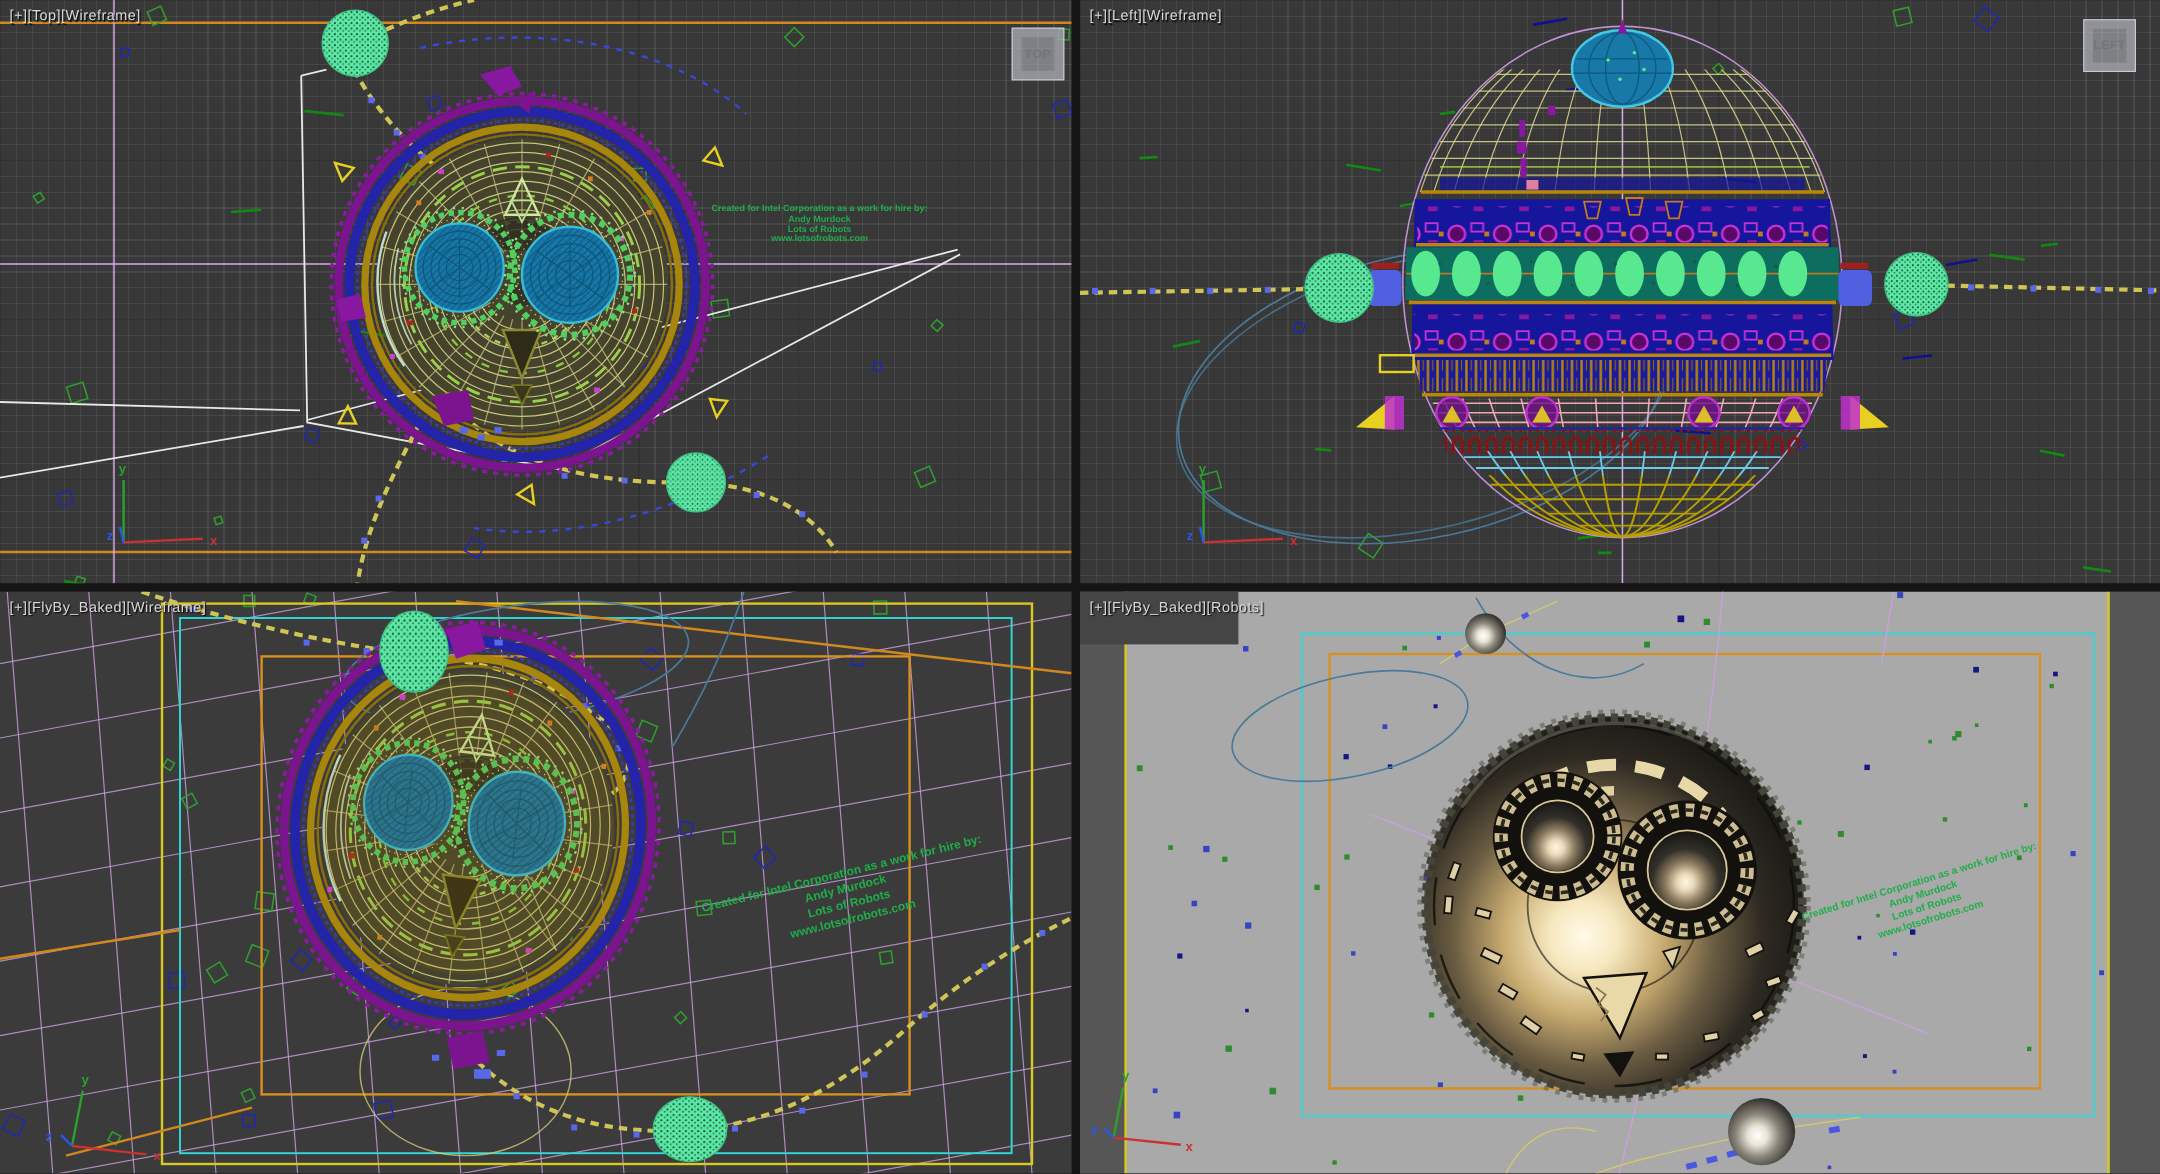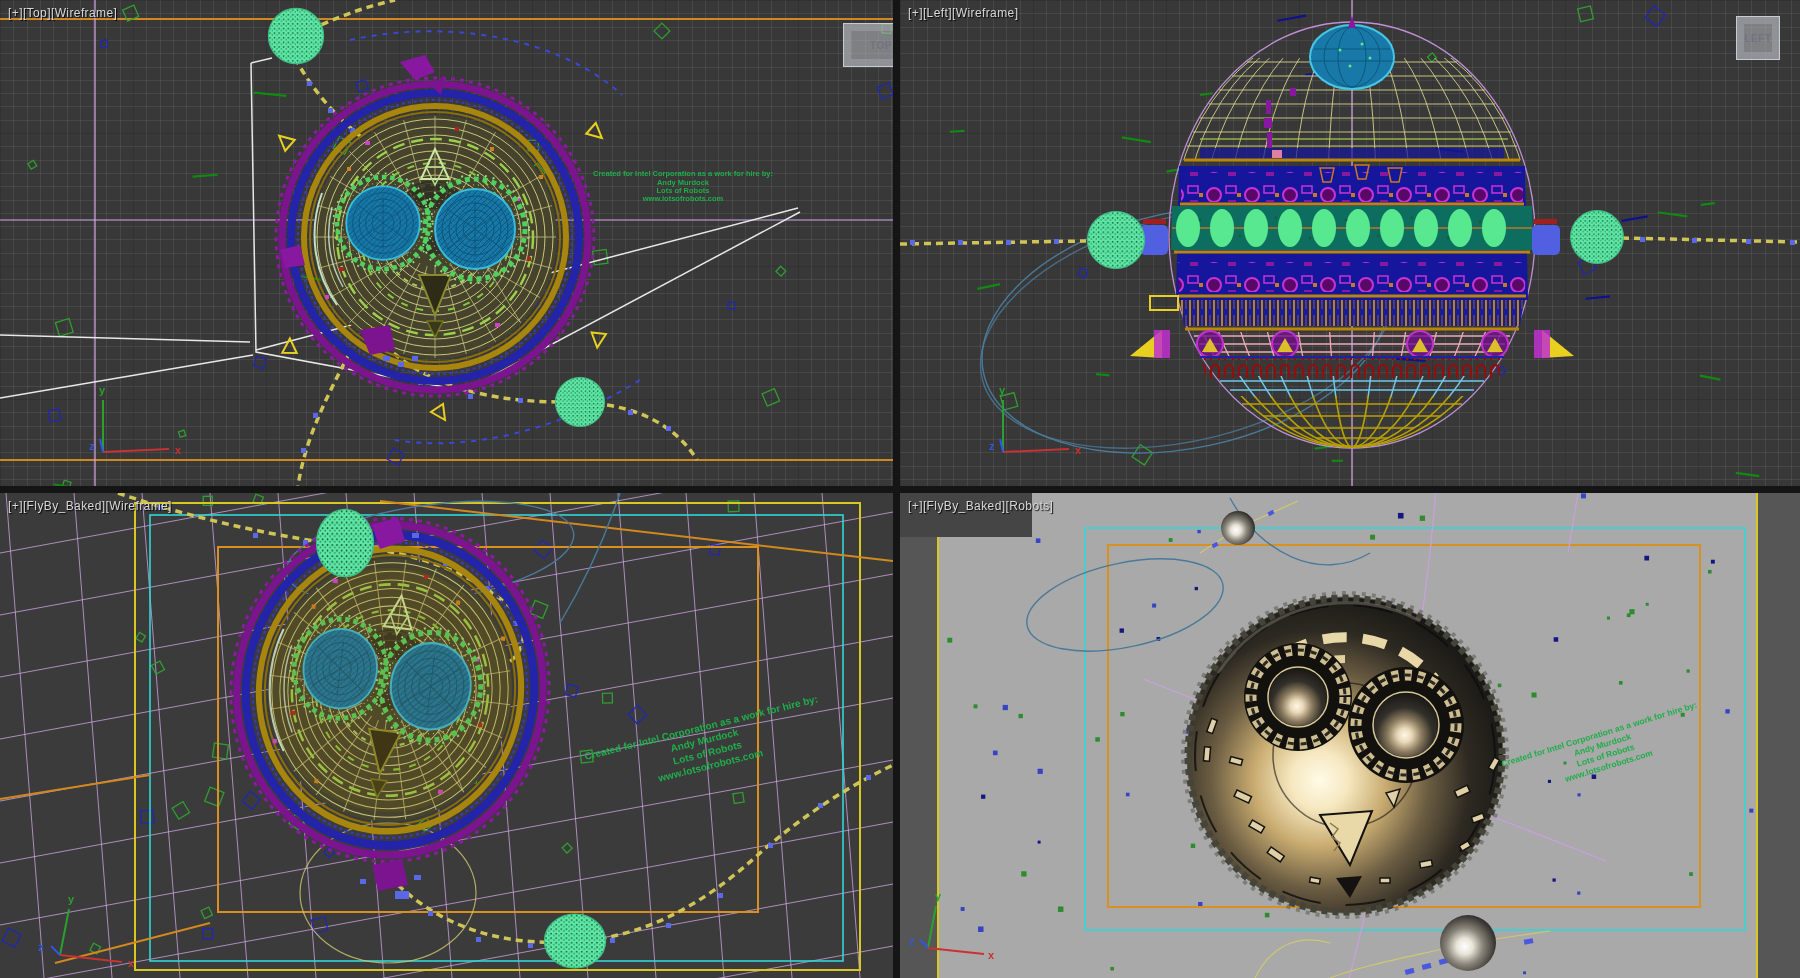--- a/index.html
+++ b/index.html
@@ -43,21 +43,21 @@
   .gold{stroke:#b8860b;stroke-width:3;fill:none}
   .pinkl{stroke:#f0a8b8;stroke-width:1.3;fill:none}
   .cyanl{stroke:#70c8e8;stroke-width:1.5;fill:none}
   .domel{stroke:#b8a000;stroke-width:1.6;fill:none}
 </style>
 </head>
 <body>
 
 <div class="vp gridbg" id="vp1">
   <div class="vp-label">[+][Top][Wireframe]</div>
-  <div class="viewcube" style="left:843px;top:23px;padding-left:16px;">
+  <div class="viewcube" style="left:843px;top:23px;">
     <span>TOP</span>
   </div>
   <svg class="scene" width="893" height="486">
     <defs>
       <pattern id="dotsG" width="5" height="5" patternUnits="userSpaceOnUse">
         <rect width="5" height="5" fill="#5ce8a4"></rect>
         <circle cx="1.6" cy="1.8" r=".9" fill="#17503a"></circle>
         <circle cx="4.2" cy="3.9" r=".7" fill="#0d3a2a" opacity=".8"></circle>
       </pattern>
       <pattern id="hatchT" width="6" height="6" patternUnits="userSpaceOnUse">

